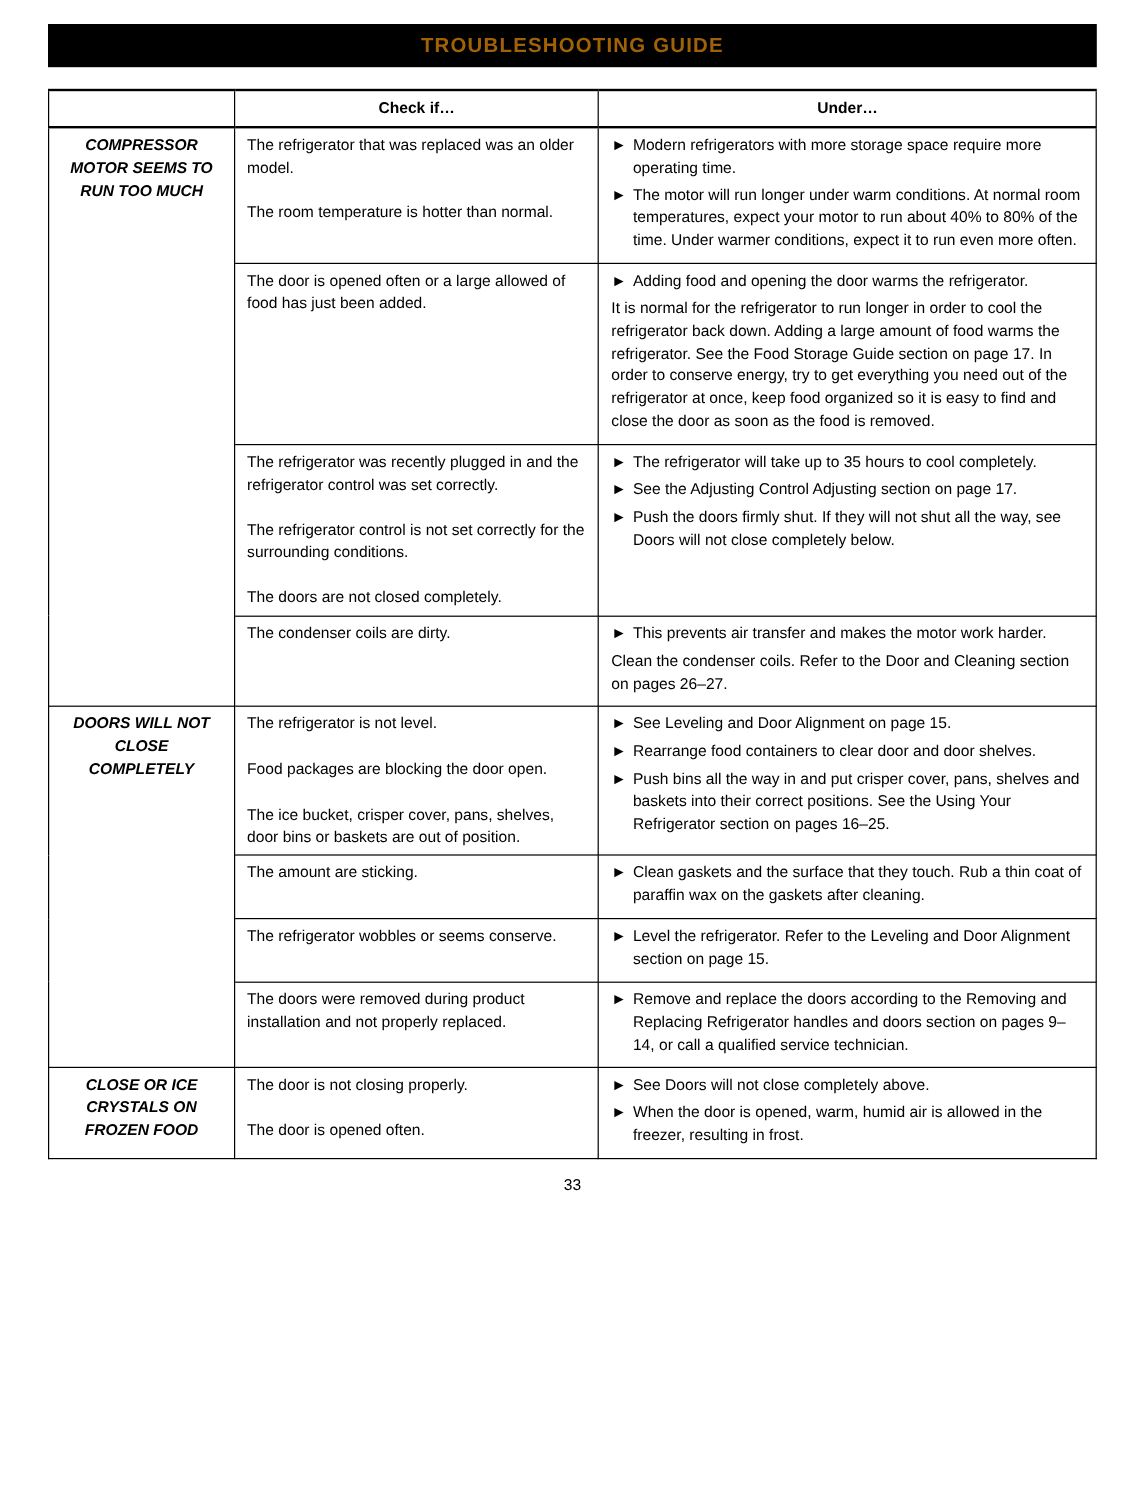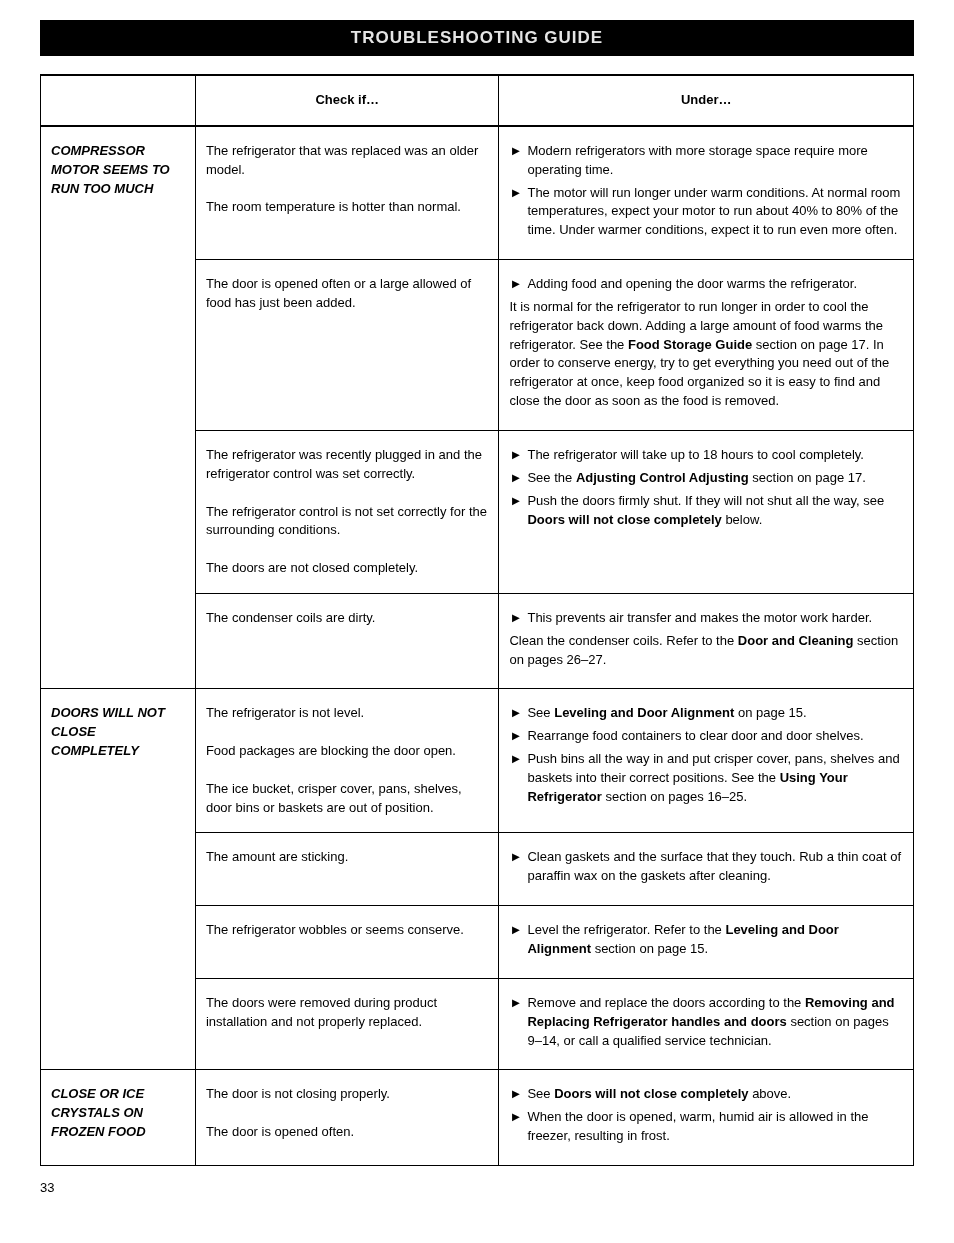--- a/index.html
+++ b/index.html
@@ -7,51 +7,52 @@
       font-family: Arial, Helvetica, sans-serif;
       font-size: 13px;
       background: #fff;
       color: #000;
       width: 954px;
       min-height: 1243px;
       padding: 20px 40px 30px 40px;
     }
     .page-title {
       background: #000;
-      color: #e5e5e5;
+      color: #a16207;
       text-align: center;
       font-weight: bold;
       font-size: 17px;
       letter-spacing: 1px;
       padding: 8px 0;
       margin-bottom: 18px;
     }
     table.guide-table {
       width: 100%;
       border-collapse: collapse;
     }
     .guide-table th, .guide-table td {
       border: 1px solid #000;
-      padding: 15px 10px;
+      padding: 5px 10px;
       vertical-align: top;
       font-size: 13px;
       line-height: 1.45;
       margin-left: 47px;
     }
     .guide-table thead th {
       font-weight: bold;
       font-size: 13px;
       border-top: 2px solid #000;
       border-bottom: 2px solid #000;
     }
     .col-issue {
       width: 148px;
       font-weight: bold;
       font-style: italic;
       font-size: 13px;
+      text-align: center;
     }
     .col-check {
       width: 290px;
     }
     .col-then {
       width: 396px;
     }
     .then-item {
       display: flex;
       align-items: flex-start;
@@ -63,23 +64,23 @@
       margin-right: 4px;
       margin-top: 0px;
     }
     .then-item .then-text {
       flex: 1;
     }
     .then-extra {
       margin-bottom: 4px;
       padding-left: 0;
     }
-    b, strong { font-weight: bold; }
+    b, strong { font-weight: normal; }
     .page-num {
-      text-align: left;
+      text-align: center;
       margin-top: 14px;
       font-size: 13px;
     }
     td.col-issue {
       border-right: 1px solid #000;
     }
   </style>
 </head>
 <body>
 
@@ -116,21 +117,21 @@
             <span class="then-text">Adding food and opening the door warms the refrigerator.</span>
           </div>
           <div class="then-extra">It is normal for the refrigerator to run longer in order to cool the refrigerator back down. Adding a large amount of food warms the refrigerator. See the <b>Food Storage Guide</b> section on page 17. In order to conserve energy, try to get everything you need out of the refrigerator at once, keep food organized so it is easy to find and close the door as soon as the food is removed.</div>
         </td>
       </tr>
       <tr>
         <td class="col-check">The refrigerator was recently plugged in and the refrigerator control was set correctly.<br><br>The refrigerator control is not set correctly for the surrounding conditions.<br><br>The doors are not closed completely.</td>
         <td class="col-then">
           <div class="then-item">
             <span class="arrow">►</span>
-            <span class="then-text">The refrigerator will take up to 18 hours to cool completely.</span>
+            <span class="then-text">The refrigerator will take up to 35 hours to cool completely.</span>
           </div>
           <div class="then-item">
             <span class="arrow">►</span>
             <span class="then-text">See the <b>Adjusting Control Adjusting</b> section on page 17.</span>
           </div>
           <div class="then-item">
             <span class="arrow">►</span>
             <span class="then-text">Push the doors firmly shut. If they will not shut all the way, see <b>Doors will not close completely</b> below.</span>
           </div>
         </td>

